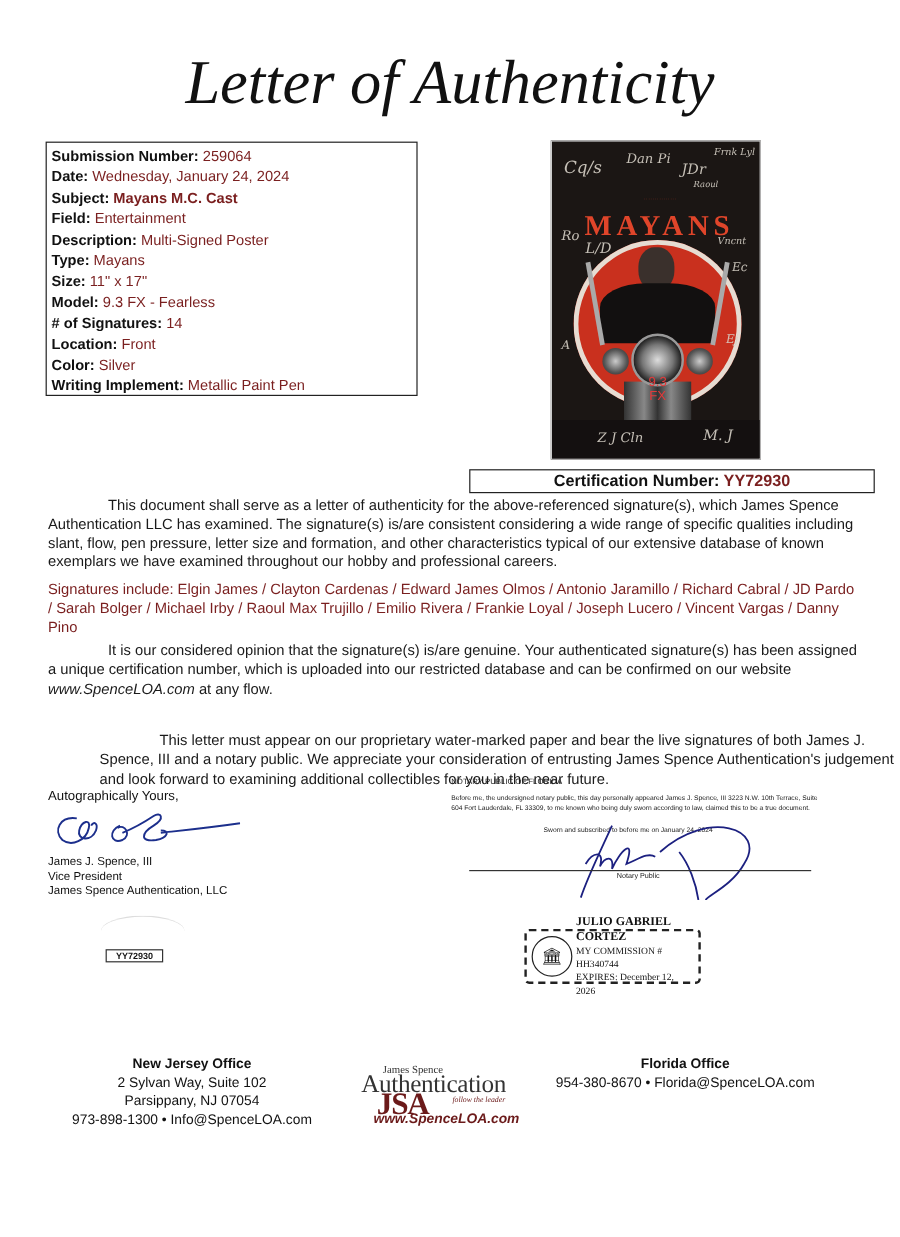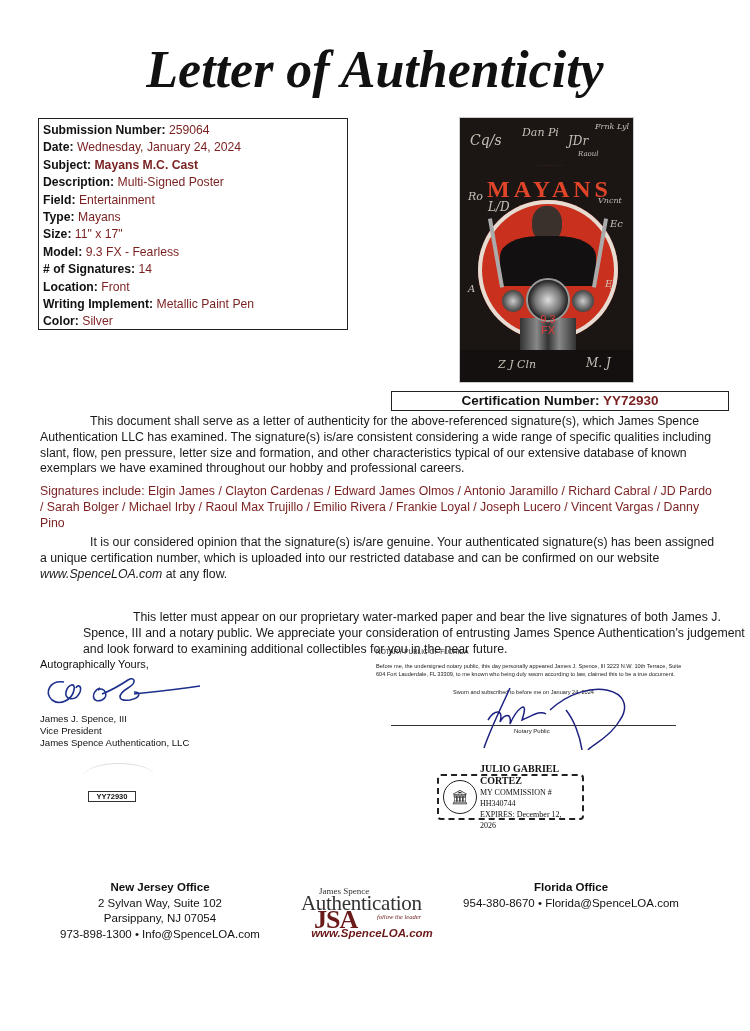--- a/index.html
+++ b/index.html
@@ -1,21 +1,21 @@
 <!DOCTYPE html>
 <html><head>
   <meta charset="utf-8">
   <style>
     * { box-sizing: border-box; margin: 0; padding: 0; }
     html, body { width: 750px; height: 1031px; background: #ffffff; overflow: hidden; }
     body { position: relative; font-family: "Liberation Sans", sans-serif; color: #111; }
 
     .title {
       position: absolute; left: 0; top: 40px; width: 750px; text-align: center;
-      font-family: "Liberation Serif", serif; font-style: italic; font-weight: bold;
+      font-family: "Liberation Serif", serif; font-style: italic; font-weight: normal;
       font-size: 52px; color: #111; letter-spacing: 0px;
     }
 
     .info-box {
       position: absolute; left: 38px; top: 118px; width: 310px; height: 212px;
       border: 1.5px solid #222; padding: 3px 4px;
     }
     .info-row { font-size: 12.2px; line-height: 17.4px; white-space: nowrap; }
     .info-label { font-weight: bold; color: #111; }
     .info-value { color: #7a1f1f; }
@@ -153,54 +153,54 @@
   </div>
   <div class="info-row">
     <span class="info-label">Date:</span>
     <span class="info-value">Wednesday, January 24, 2024</span>
   </div>
   <div class="info-row">
     <span class="info-label">Subject:</span>
     <span class="info-value bold">Mayans M.C. Cast</span>
   </div>
   <div class="info-row">
+    <span class="info-label">Field:</span>
+    <span class="info-value">Entertainment</span>
+  </div>
+  <div class="info-row">
     <span class="info-label">Description:</span>
     <span class="info-value">Multi-Signed Poster</span>
   </div>
   <div class="info-row">
-    <span class="info-label">Field:</span>
-    <span class="info-value">Entertainment</span>
-  </div>
-  <div class="info-row">
     <span class="info-label">Type:</span>
     <span class="info-value">Mayans</span>
   </div>
   <div class="info-row">
     <span class="info-label">Size:</span>
     <span class="info-value">11" x 17"</span>
   </div>
   <div class="info-row">
     <span class="info-label">Model:</span>
     <span class="info-value">9.3 FX - Fearless</span>
   </div>
   <div class="info-row">
     <span class="info-label"># of Signatures:</span>
     <span class="info-value">14</span>
   </div>
   <div class="info-row">
     <span class="info-label">Location:</span>
     <span class="info-value">Front</span>
   </div>
   <div class="info-row">
+    <span class="info-label">Color:</span>
+    <span class="info-value">Silver</span>
+  </div>
+  <div class="info-row">
     <span class="info-label">Writing Implement:</span>
     <span class="info-value">Metallic Paint Pen</span>
-  </div>
-  <div class="info-row">
-    <span class="info-label">Color:</span>
-    <span class="info-value">Silver</span>
   </div>
 </div>
 
 <div class="poster">
   <div class="sun"></div>
   <div class="tagline">· · · · · · · · · · · · · · ·</div>
   <div class="mayans">MAYANS</div>
   <div class="rider-head"></div>
   <div class="rider-body"></div>
   <div class="handlebar-l"></div>

